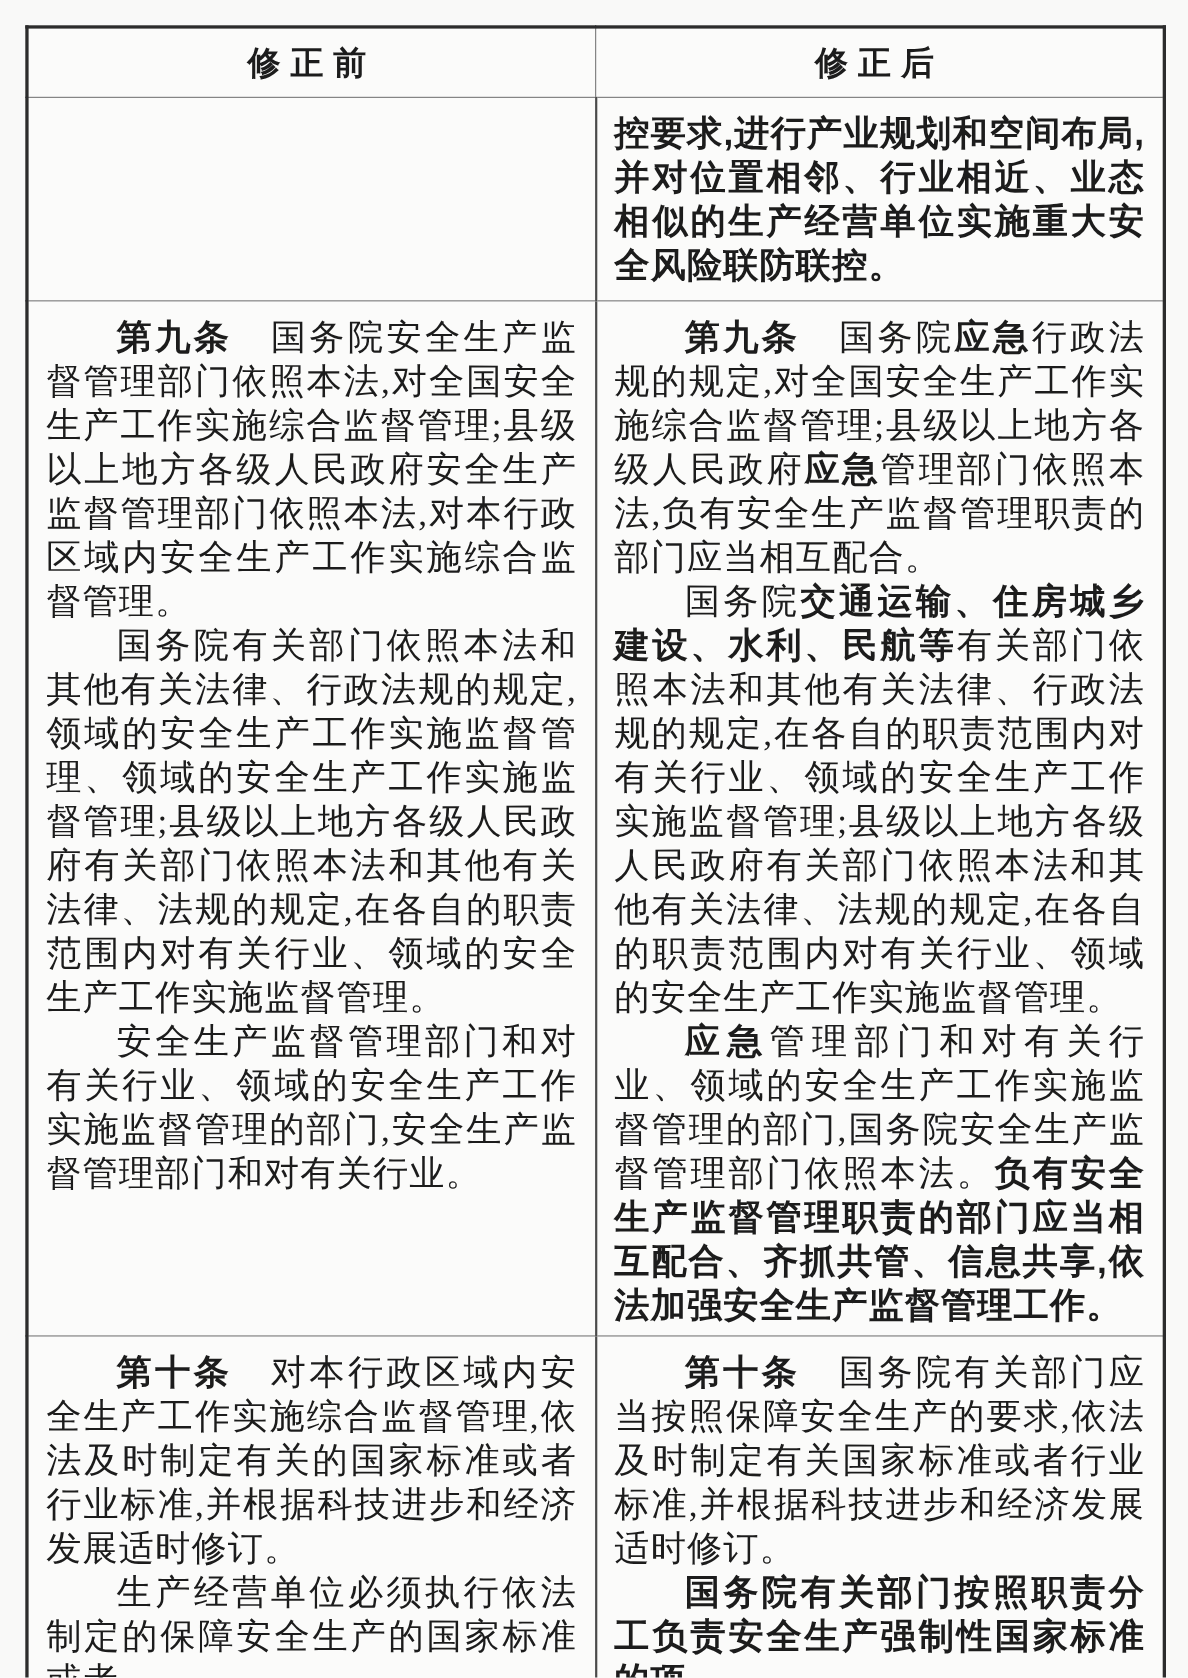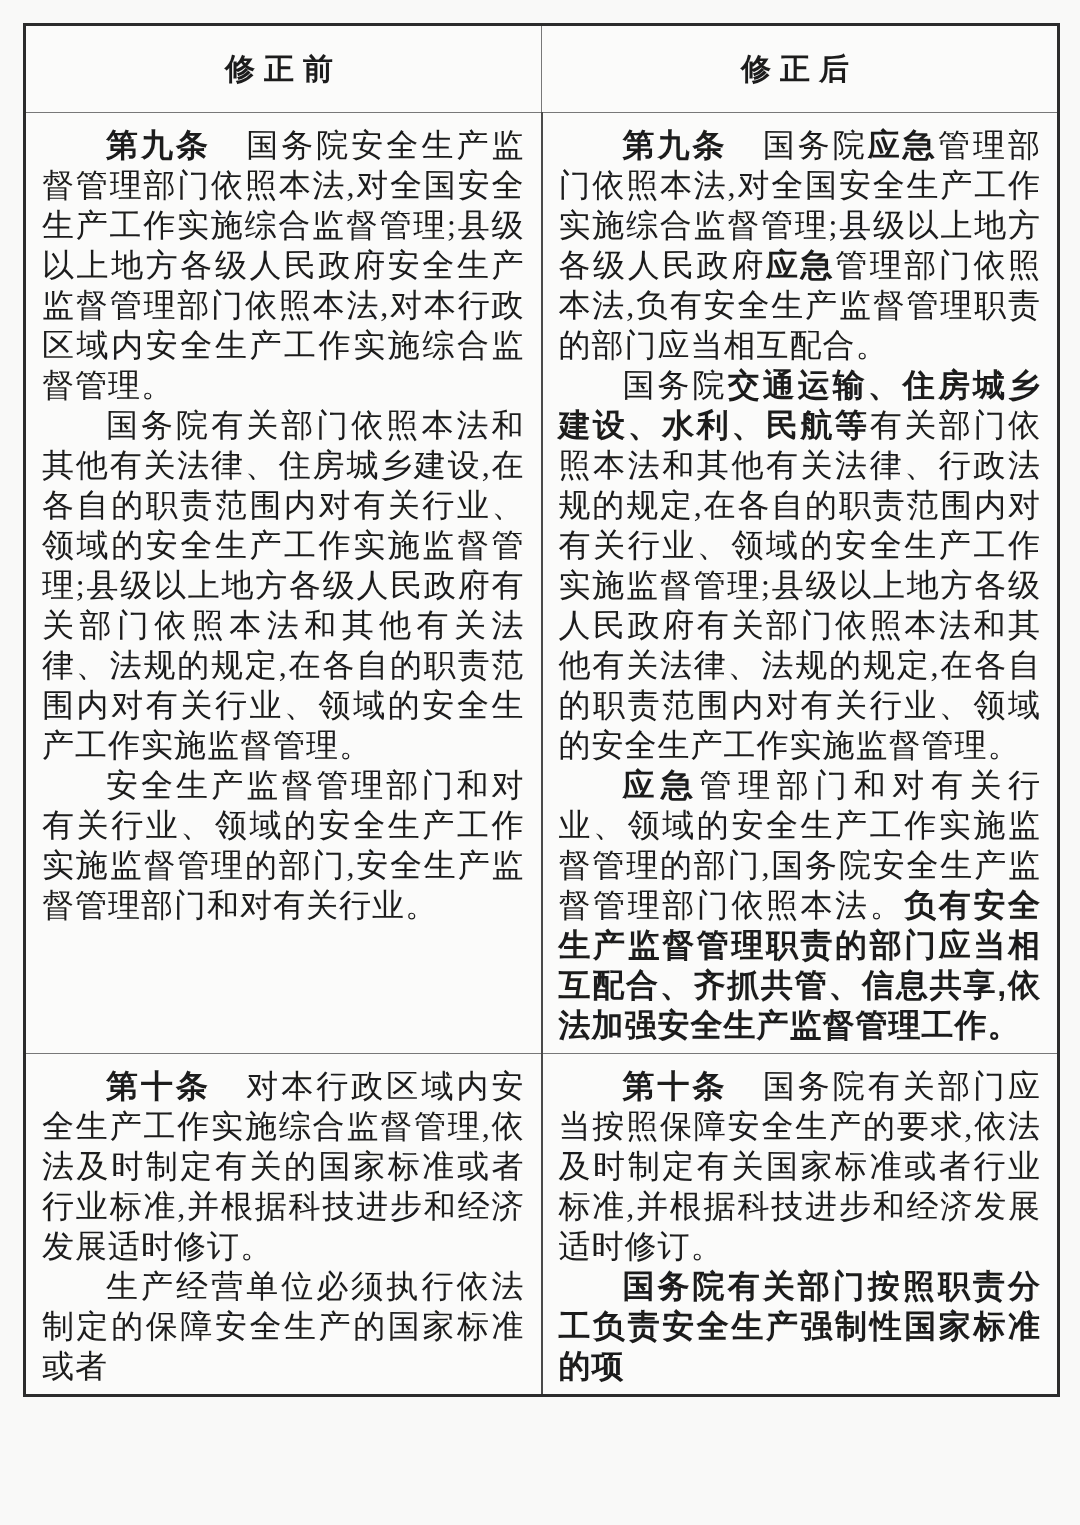--- a/index.html
+++ b/index.html
@@ -22,21 +22,21 @@
   table.compare col { width: 517px; }
   th, td { border: 1px solid #787878; }
   th {
     height: 62px;
     font-family: "Liberation Sans", "DejaVu Sans", sans-serif;
     font-weight: bold;
     font-size: 30px;
     letter-spacing: 9px;
     text-align: center;
     vertical-align: middle;
-    padding: 12px;
+    padding: 0;
   }
   td {
     vertical-align: top;
     padding: 12px 16px 8px 16px;
   }
   td.cell-before { border-right: 2px solid #4a4a4a; }
   tr.row-cont td { height: 164px; }
   tr.row-art9 td { height: 910px; margin-left: 32px; }
   tr.row-art10 td { height: 276px; }
   .para {
@@ -63,28 +63,34 @@
       <col>
       <col>
     </colgroup>
     <thead>
       <tr>
         <th>修正前</th>
         <th>修正后</th>
       </tr>
     </thead>
     <tbody>
+        <tr class="row-cont">
+          <td class="cell-before"></td>
+          <td class="cell-after">
+            <p class="para no-indent"><span class="run-em">控要求,进行产业规划和空间布局,并对位置相邻、行业相近、业态相似的生产经营单位实施重大安全风险联防联控。</span></p>
+          </td>
+        </tr>
         <tr class="row-art9">
           <td class="cell-before">
             <p class="para"><span class="run-em">第九条</span><span class="run-normal">　国务院安全生产监督管理部门依照本法,对全国安全生产工作实施综合监督管理;县级以上地方各级人民政府安全生产监督管理部门依照本法,对本行政区域内安全生产工作实施综合监督管理。</span></p>
-            <p class="para"><span class="run-normal">国务院有关部门依照本法和其他有关法律、住房城乡建设,在各自的职责范围内对有关行业、领域的安全生产工作实施监督管理;县级以上地方各级人民政府有关部门依照本法和其他有关法律、法规的规定,在各自的职责范围内对有关行业、领域的安全生产工作实施监督管理。</span></p>
+            <p class="para"><span class="run-normal">国务院有关部门依照本法和其他有关法律、行政法规的规定,领域的安全生产工作实施监督管理、领域的安全生产工作实施监督管理;县级以上地方各级人民政府有关部门依照本法和其他有关法律、法规的规定,在各自的职责范围内对有关行业、领域的安全生产工作实施监督管理。</span></p>
             <p class="para"><span class="run-normal">安全生产监督管理部门和对有关行业、领域的安全生产工作实施监督管理的部门,安全生产监督管理部门和对有关行业。</span></p>
           </td>
           <td class="cell-after">
-            <p class="para"><span class="run-em">第九条</span><span class="run-normal">　国务院</span><span class="run-em">应急</span><span class="run-normal">管理部门依照本法,对全国安全生产工作实施综合监督管理;县级以上地方各级人民政府</span><span class="run-em">应急</span><span class="run-normal">管理部门依照本法,负有安全生产监督管理职责的部门应当相互配合。</span></p>
+            <p class="para"><span class="run-em">第九条</span><span class="run-normal">　国务院</span><span class="run-em">应急</span><span class="run-normal">行政法规的规定,对全国安全生产工作实施综合监督管理;县级以上地方各级人民政府</span><span class="run-em">应急</span><span class="run-normal">管理部门依照本法,负有安全生产监督管理职责的部门应当相互配合。</span></p>
             <p class="para"><span class="run-normal">国务院</span><span class="run-em">交通运输、住房城乡建设、水利、民航等</span><span class="run-normal">有关部门依照本法和其他有关法律、行政法规的规定,在各自的职责范围内对有关行业、领域的安全生产工作实施监督管理;县级以上地方各级人民政府有关部门依照本法和其他有关法律、法规的规定,在各自的职责范围内对有关行业、领域的安全生产工作实施监督管理。</span></p>
             <p class="para"><span class="run-em">应急</span><span class="run-normal">管理部门和对有关行业、领域的安全生产工作实施监督管理的部门,国务院安全生产监督管理部门依照本法。</span><span class="run-em">负有安全生产监督管理职责的部门应当相互配合、齐抓共管、信息共享,依法加强安全生产监督管理工作。</span></p>
           </td>
         </tr>
         <tr class="row-art10">
           <td class="cell-before">
             <p class="para"><span class="run-em">第十条</span><span class="run-normal">　对本行政区域内安全生产工作实施综合监督管理,依法及时制定有关的国家标准或者行业标准,并根据科技进步和经济发展适时修订。</span></p>
             <p class="para"><span class="run-normal">生产经营单位必须执行依法制定的保障安全生产的国家标准或者</span></p>
           </td>
           <td class="cell-after">

